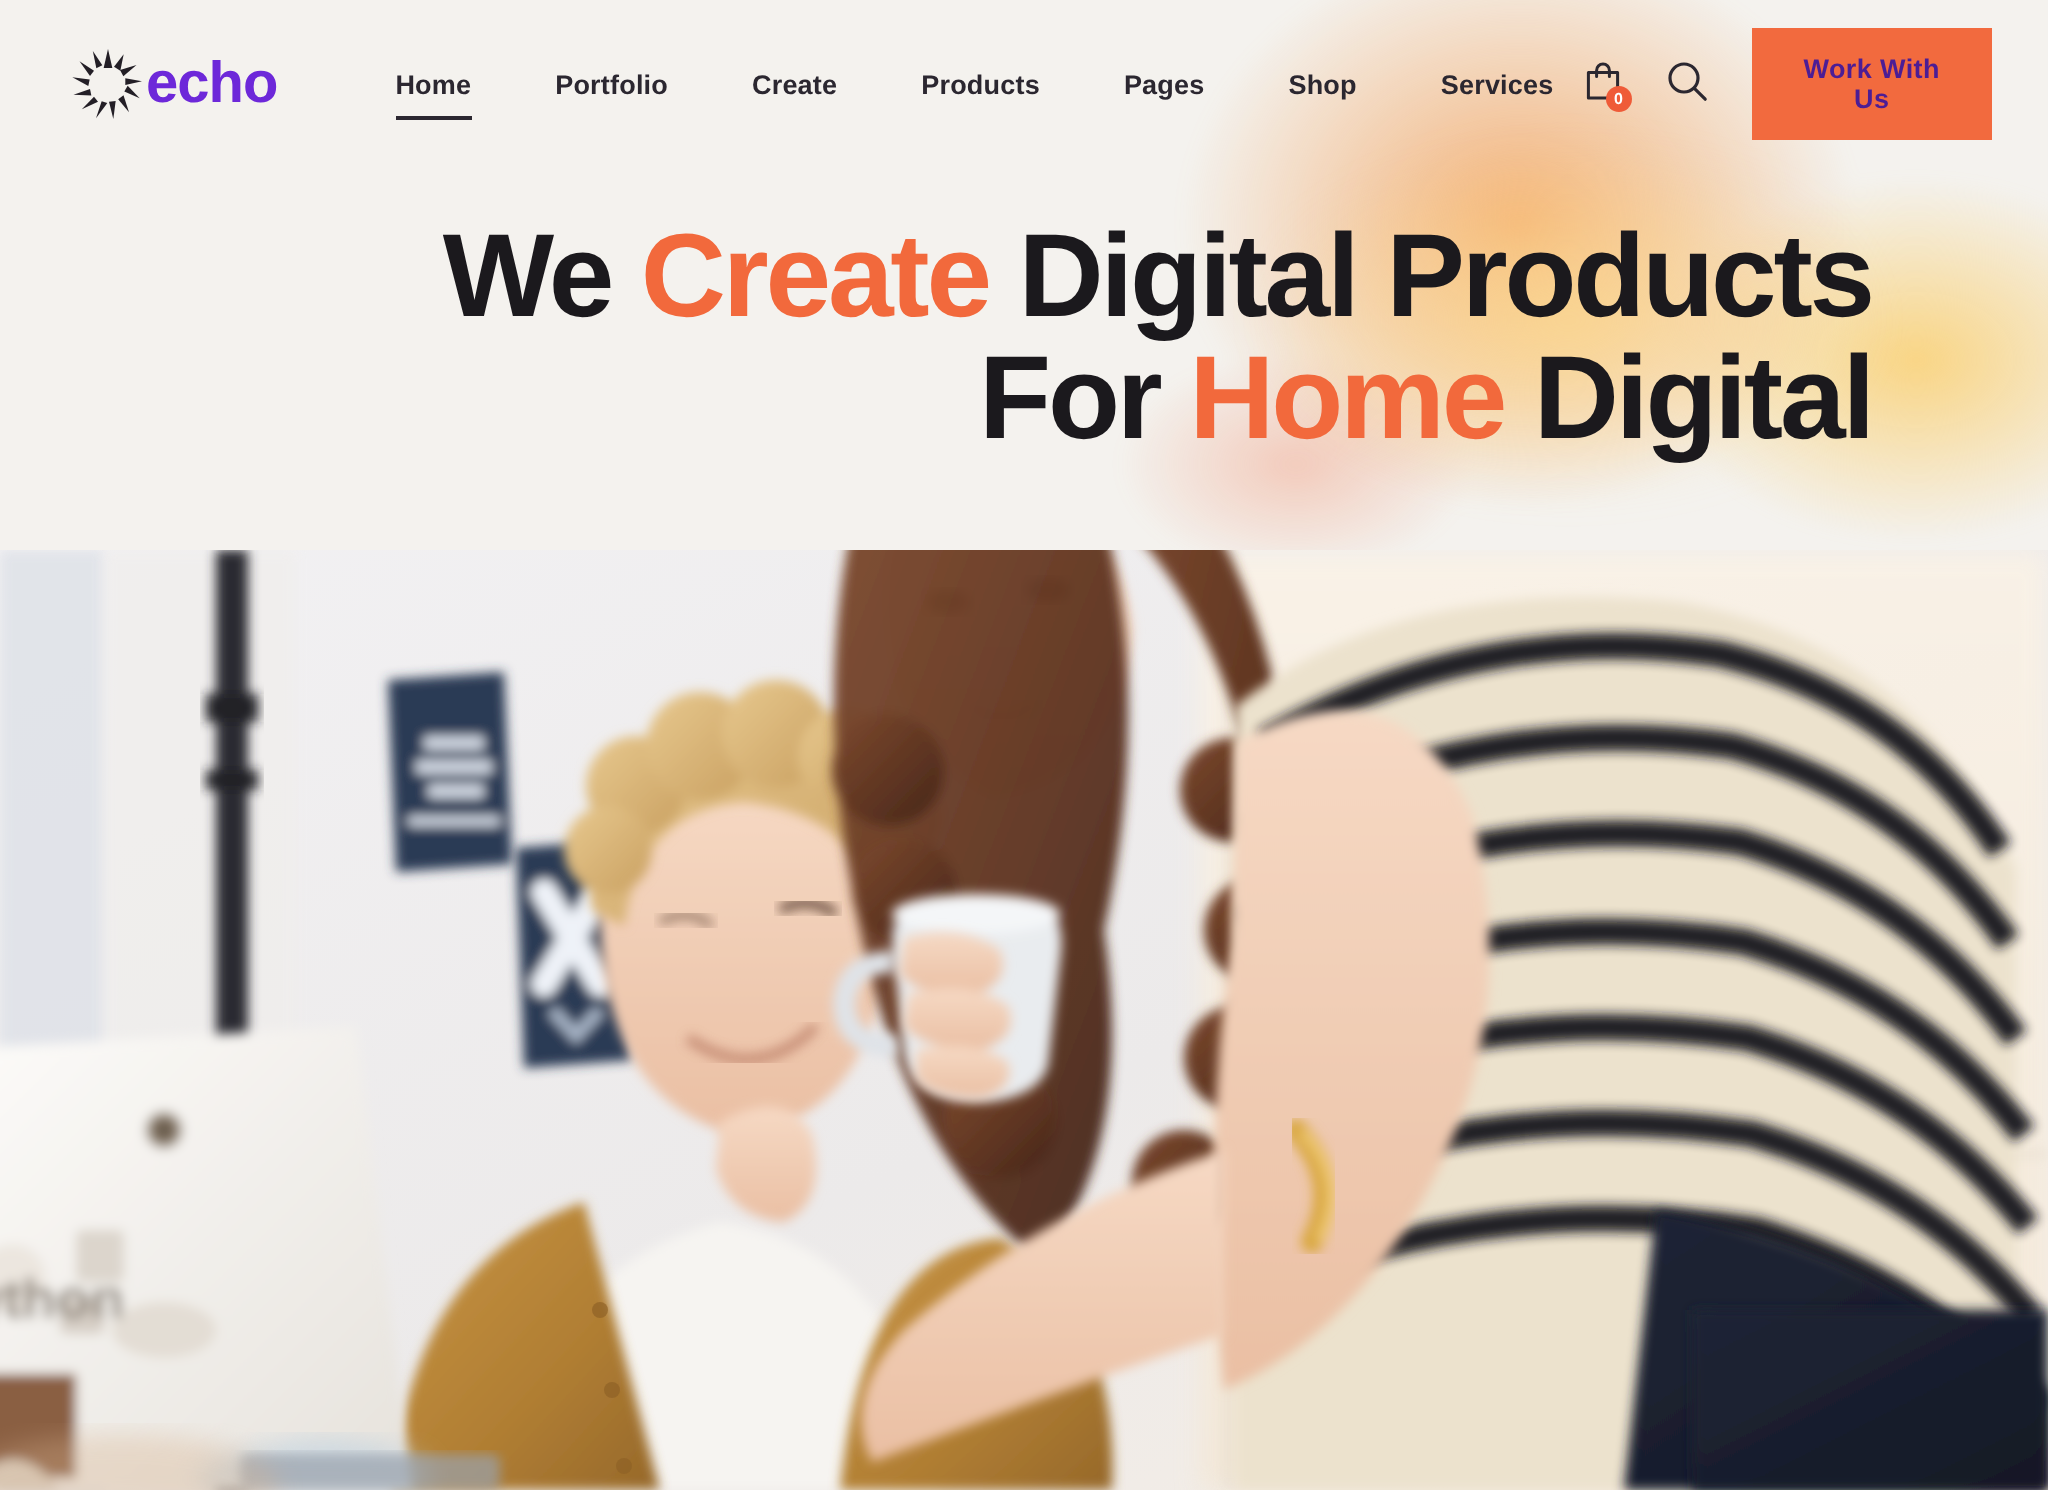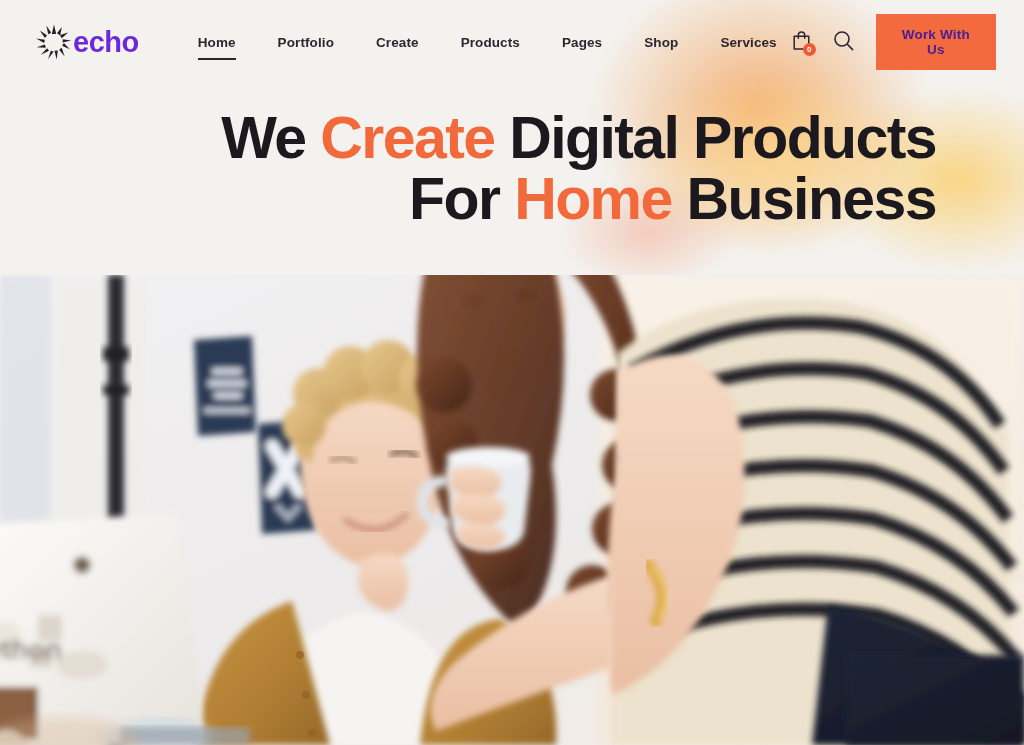--- a/index.html
+++ b/index.html
@@ -240,21 +240,21 @@
         </span>
       </button>
 
       <button class="cta-button">Work With Us</button>
     </div>
   </header>
 
   <div class="hero-copy">
     <h1 class="headline">
       <span class="line line-1"><span>We </span><span class="accent">Create</span><span> Digital Products</span></span>
-      <span class="line line-2"><span>For </span><span class="accent">Home</span><span> Business</span></span>
+      <span class="line line-2"><span>For </span><span class="accent">Home</span><span> Digital</span></span>
     </h1>
   </div>
 
   <figure class="hero-photo">
     <svg viewBox="0 0 1024 470" preserveAspectRatio="xMidYMid slice" aria-hidden="true">
       <defs>
         <linearGradient id="wallG" x1="0" y1="0" x2="1" y2="1">
           <stop offset="0%" stop-color="#f2f1f3"></stop>
           <stop offset="55%" stop-color="#eceaea"></stop>
           <stop offset="100%" stop-color="#f6eee4"></stop>

